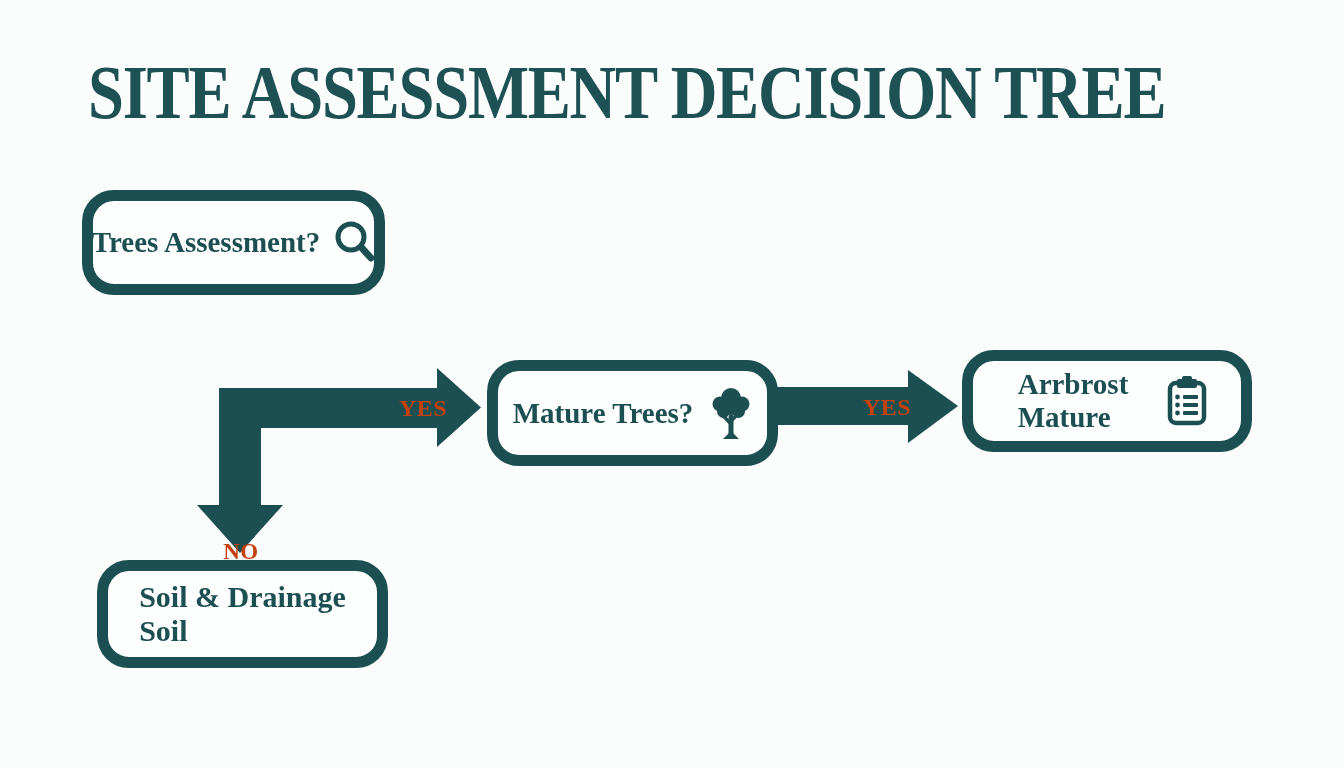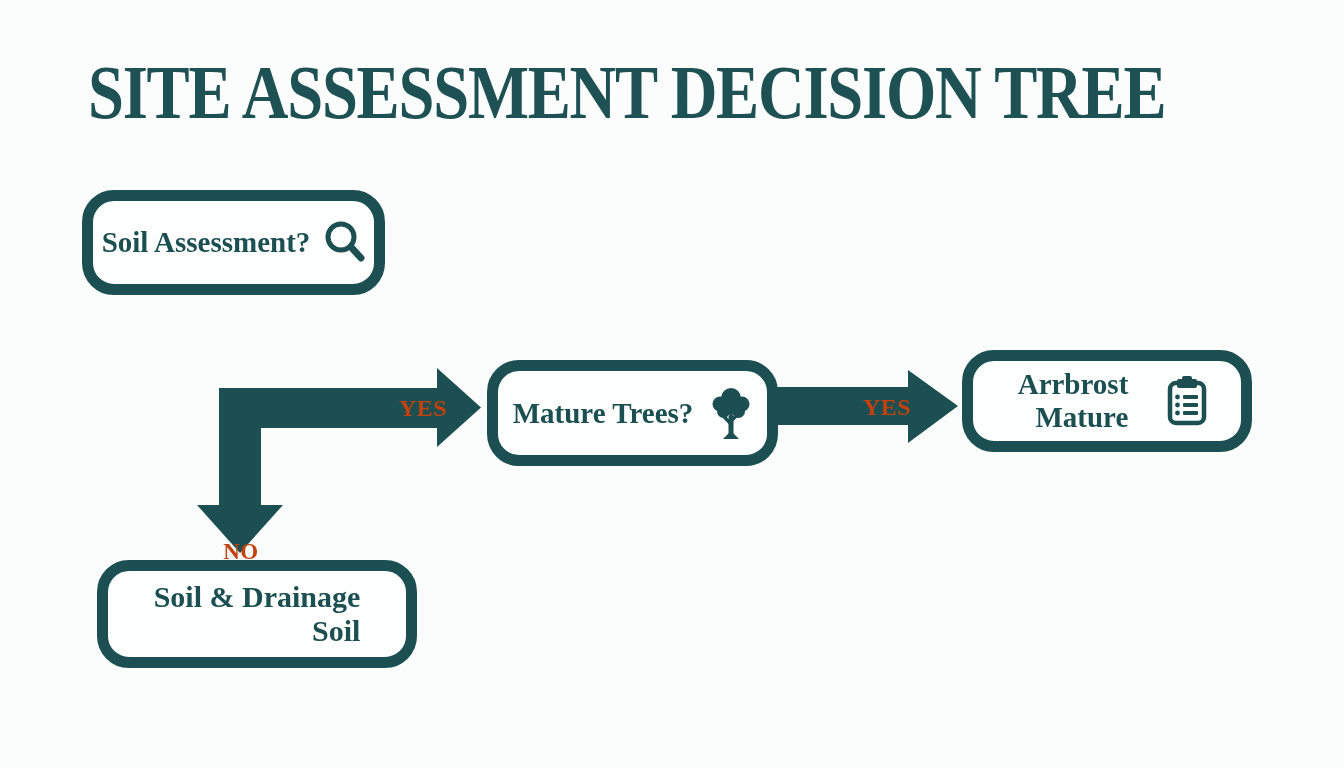--- a/index.html
+++ b/index.html
@@ -27,22 +27,22 @@
     background:#fdfefe;
     border:11px solid #1c4f52;
     border-radius:32px;
     display:flex; align-items:center; justify-content:center;
     color:#1c4f52; font-weight:bold;
   }
   .node .node-label { white-space:nowrap; }
   .node-site   { left:82px;  top:190px; width:303px; height:105px; font-size:29px; gap:13px; }
   .node-mature { left:487px; top:349px; width:291px; height:106px; font-size:29px; gap:17px;margin-top:11px; }
   .node-arbor  { left:962px; top:350px; width:290px; height:102px; font-size:29px; gap:36px; padding-left:14px; }
-  .node-soil   { left:97px;  top:560px; width:320px; height:108px; font-size:30px; }
-  .two-line { text-align:right; line-height:33px; }
+  .node-soil   { left:97px;  top:560px; width:291px; height:108px; font-size:30px; }
+  .two-line { text-align:left; line-height:33px; }
   .node-soil .two-line { line-height:34px; }
 
   .icon { display:block; flex:0 0 auto; }
 
   .edge-label {
     position:absolute;
     color:#c2410c; font-weight:bold; font-size:24px; letter-spacing:0.5px;
     transform:translate(-50%,-50%);
     white-space:nowrap;
   }
@@ -69,21 +69,21 @@
       <rect x="776" y="387" width="133" height="38"></rect>
       <polygon points="908,370 958,406 908,443"></polygon>
     </g>
   </svg>
 
   <span class="edge-label edge-label-yes-1">YES</span>
   <span class="edge-label edge-label-yes-2">YES</span>
   <span class="edge-label edge-label-no">NO</span>
 
   <div class="node node-site">
-    <span class="node-label">Soil Assessment?</span>
+    <span class="node-label">Trees Assessment?</span>
     <svg class="icon" width="42" height="46" viewBox="0 0 42 46">
       <circle cx="18" cy="17" r="13" fill="none" stroke="#1c4f52" stroke-width="5"></circle>
       <line x1="28" y1="27" x2="38" y2="38" stroke="#1c4f52" stroke-width="7" stroke-linecap="round"></line>
     </svg>
   </div>
 
   <div class="node node-mature">
     <span class="node-label">Mature Trees?</span>
     <svg class="icon" width="42" height="54" viewBox="0 0 42 54">
       <g fill="#1c4f52">

